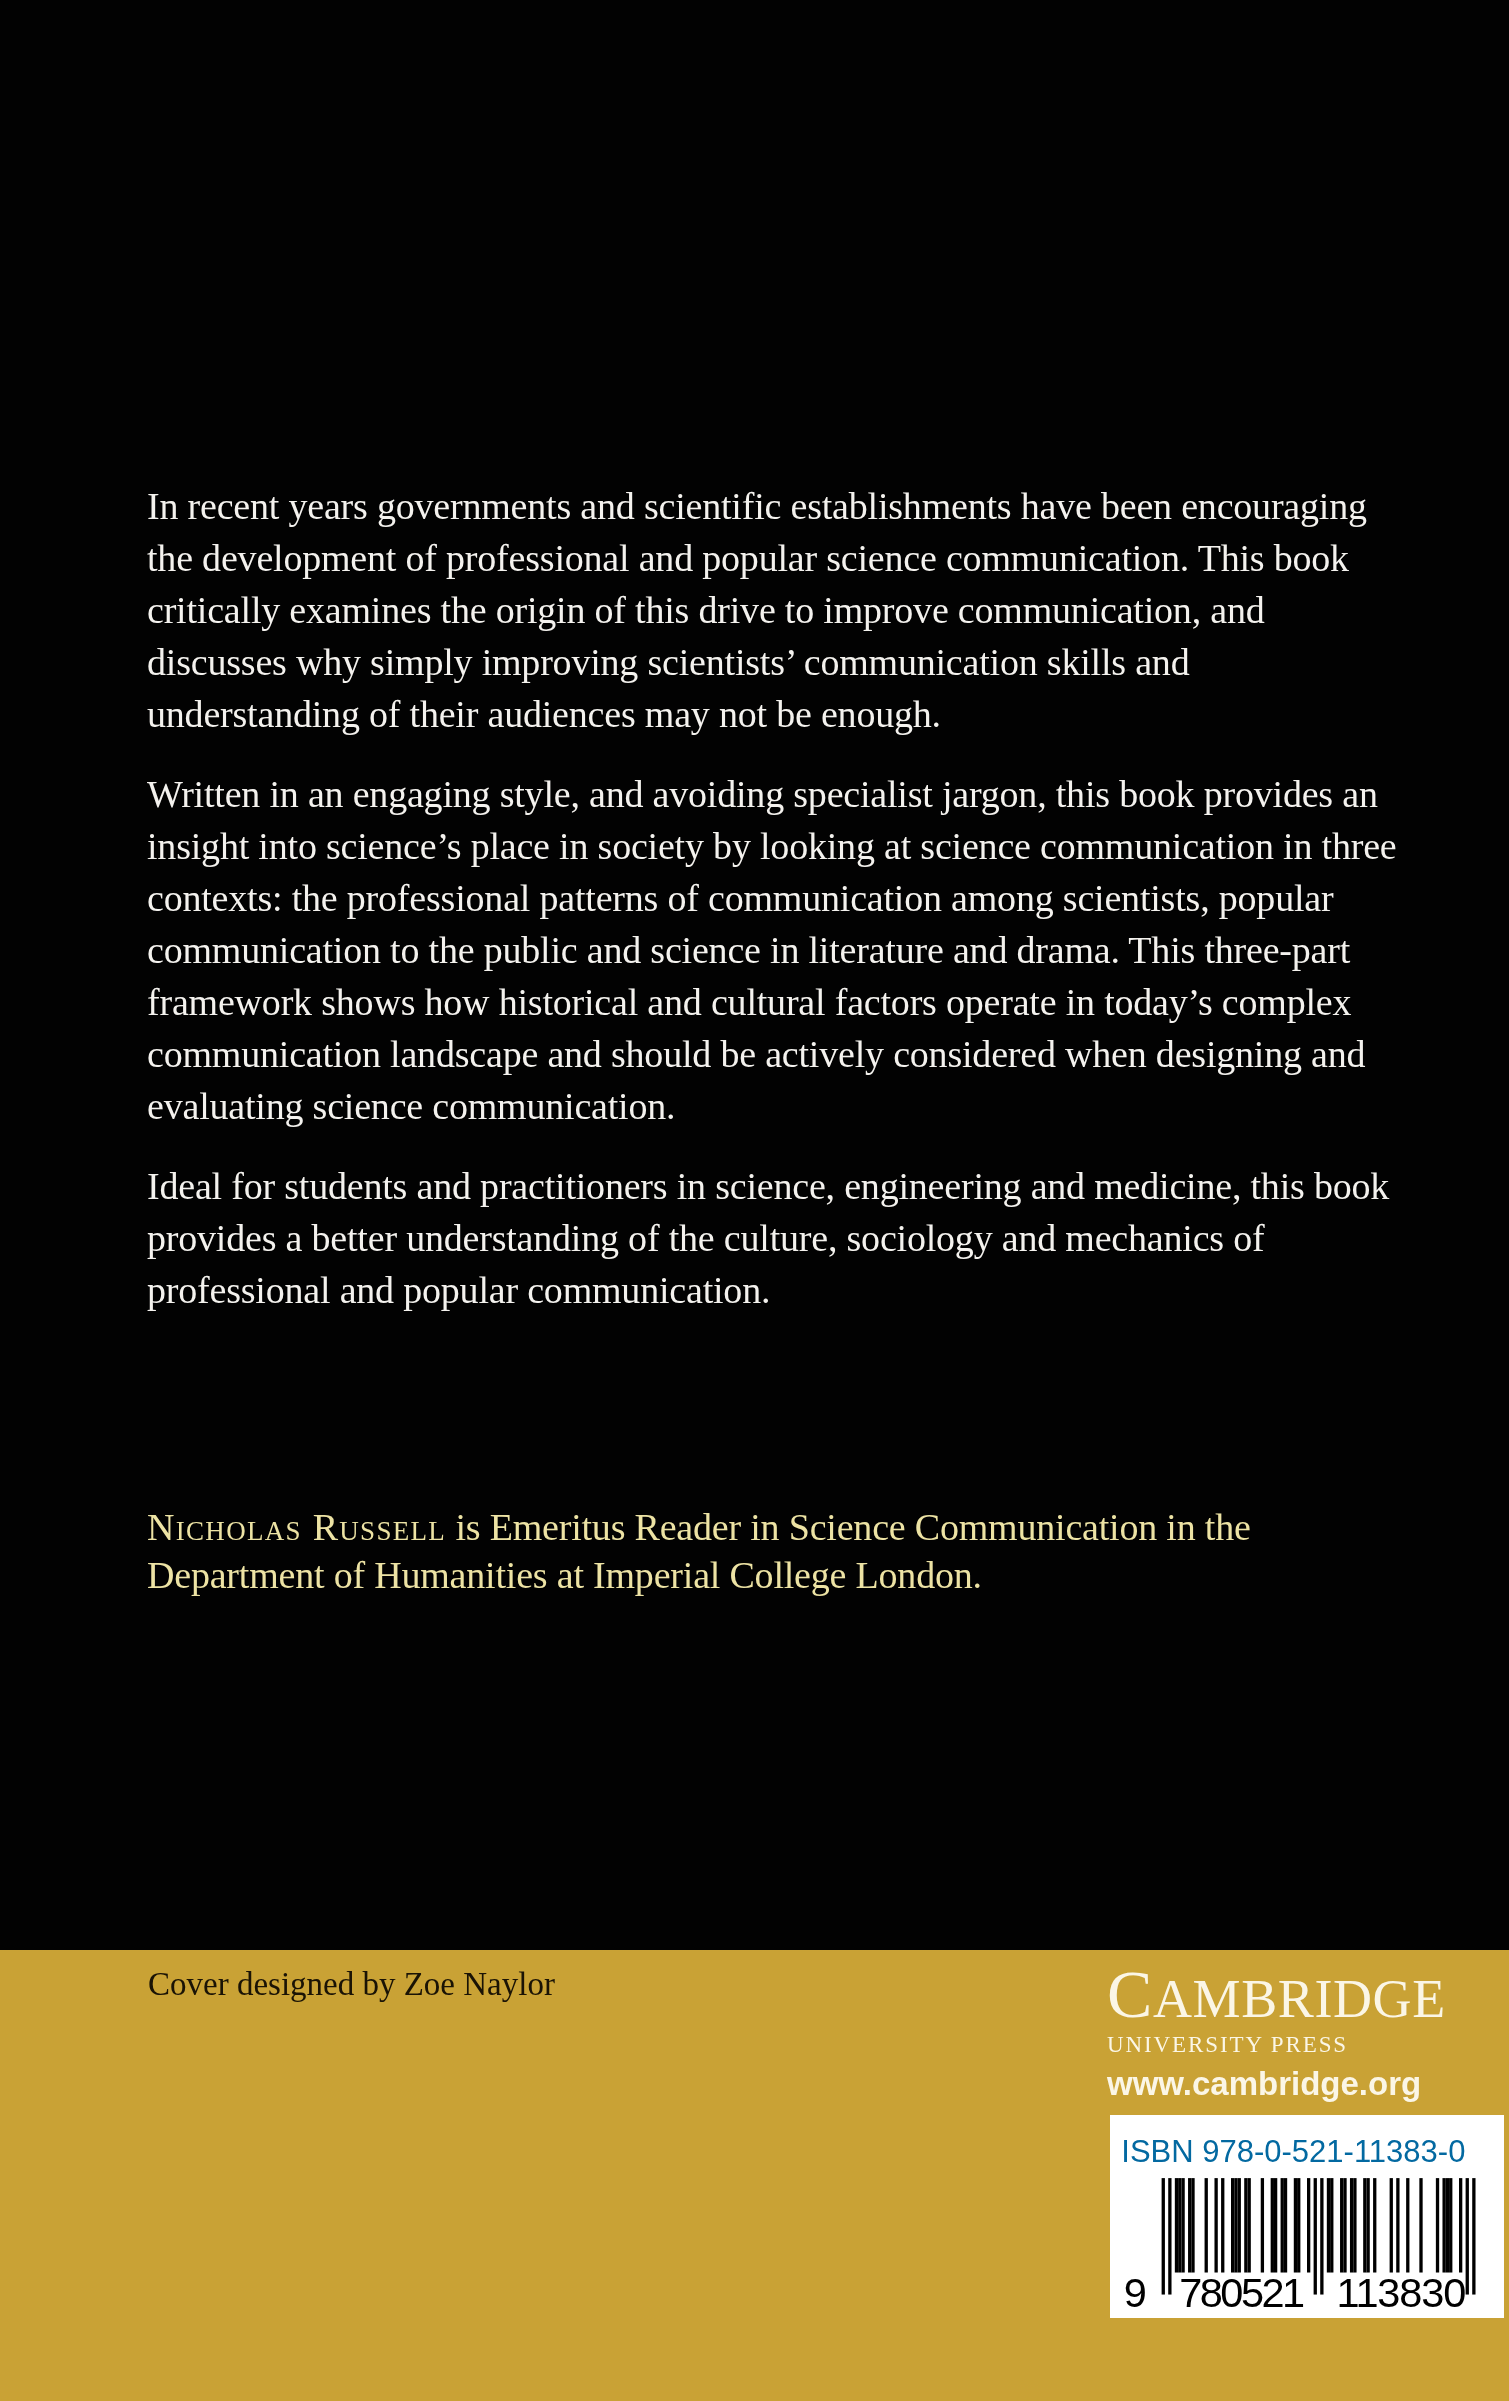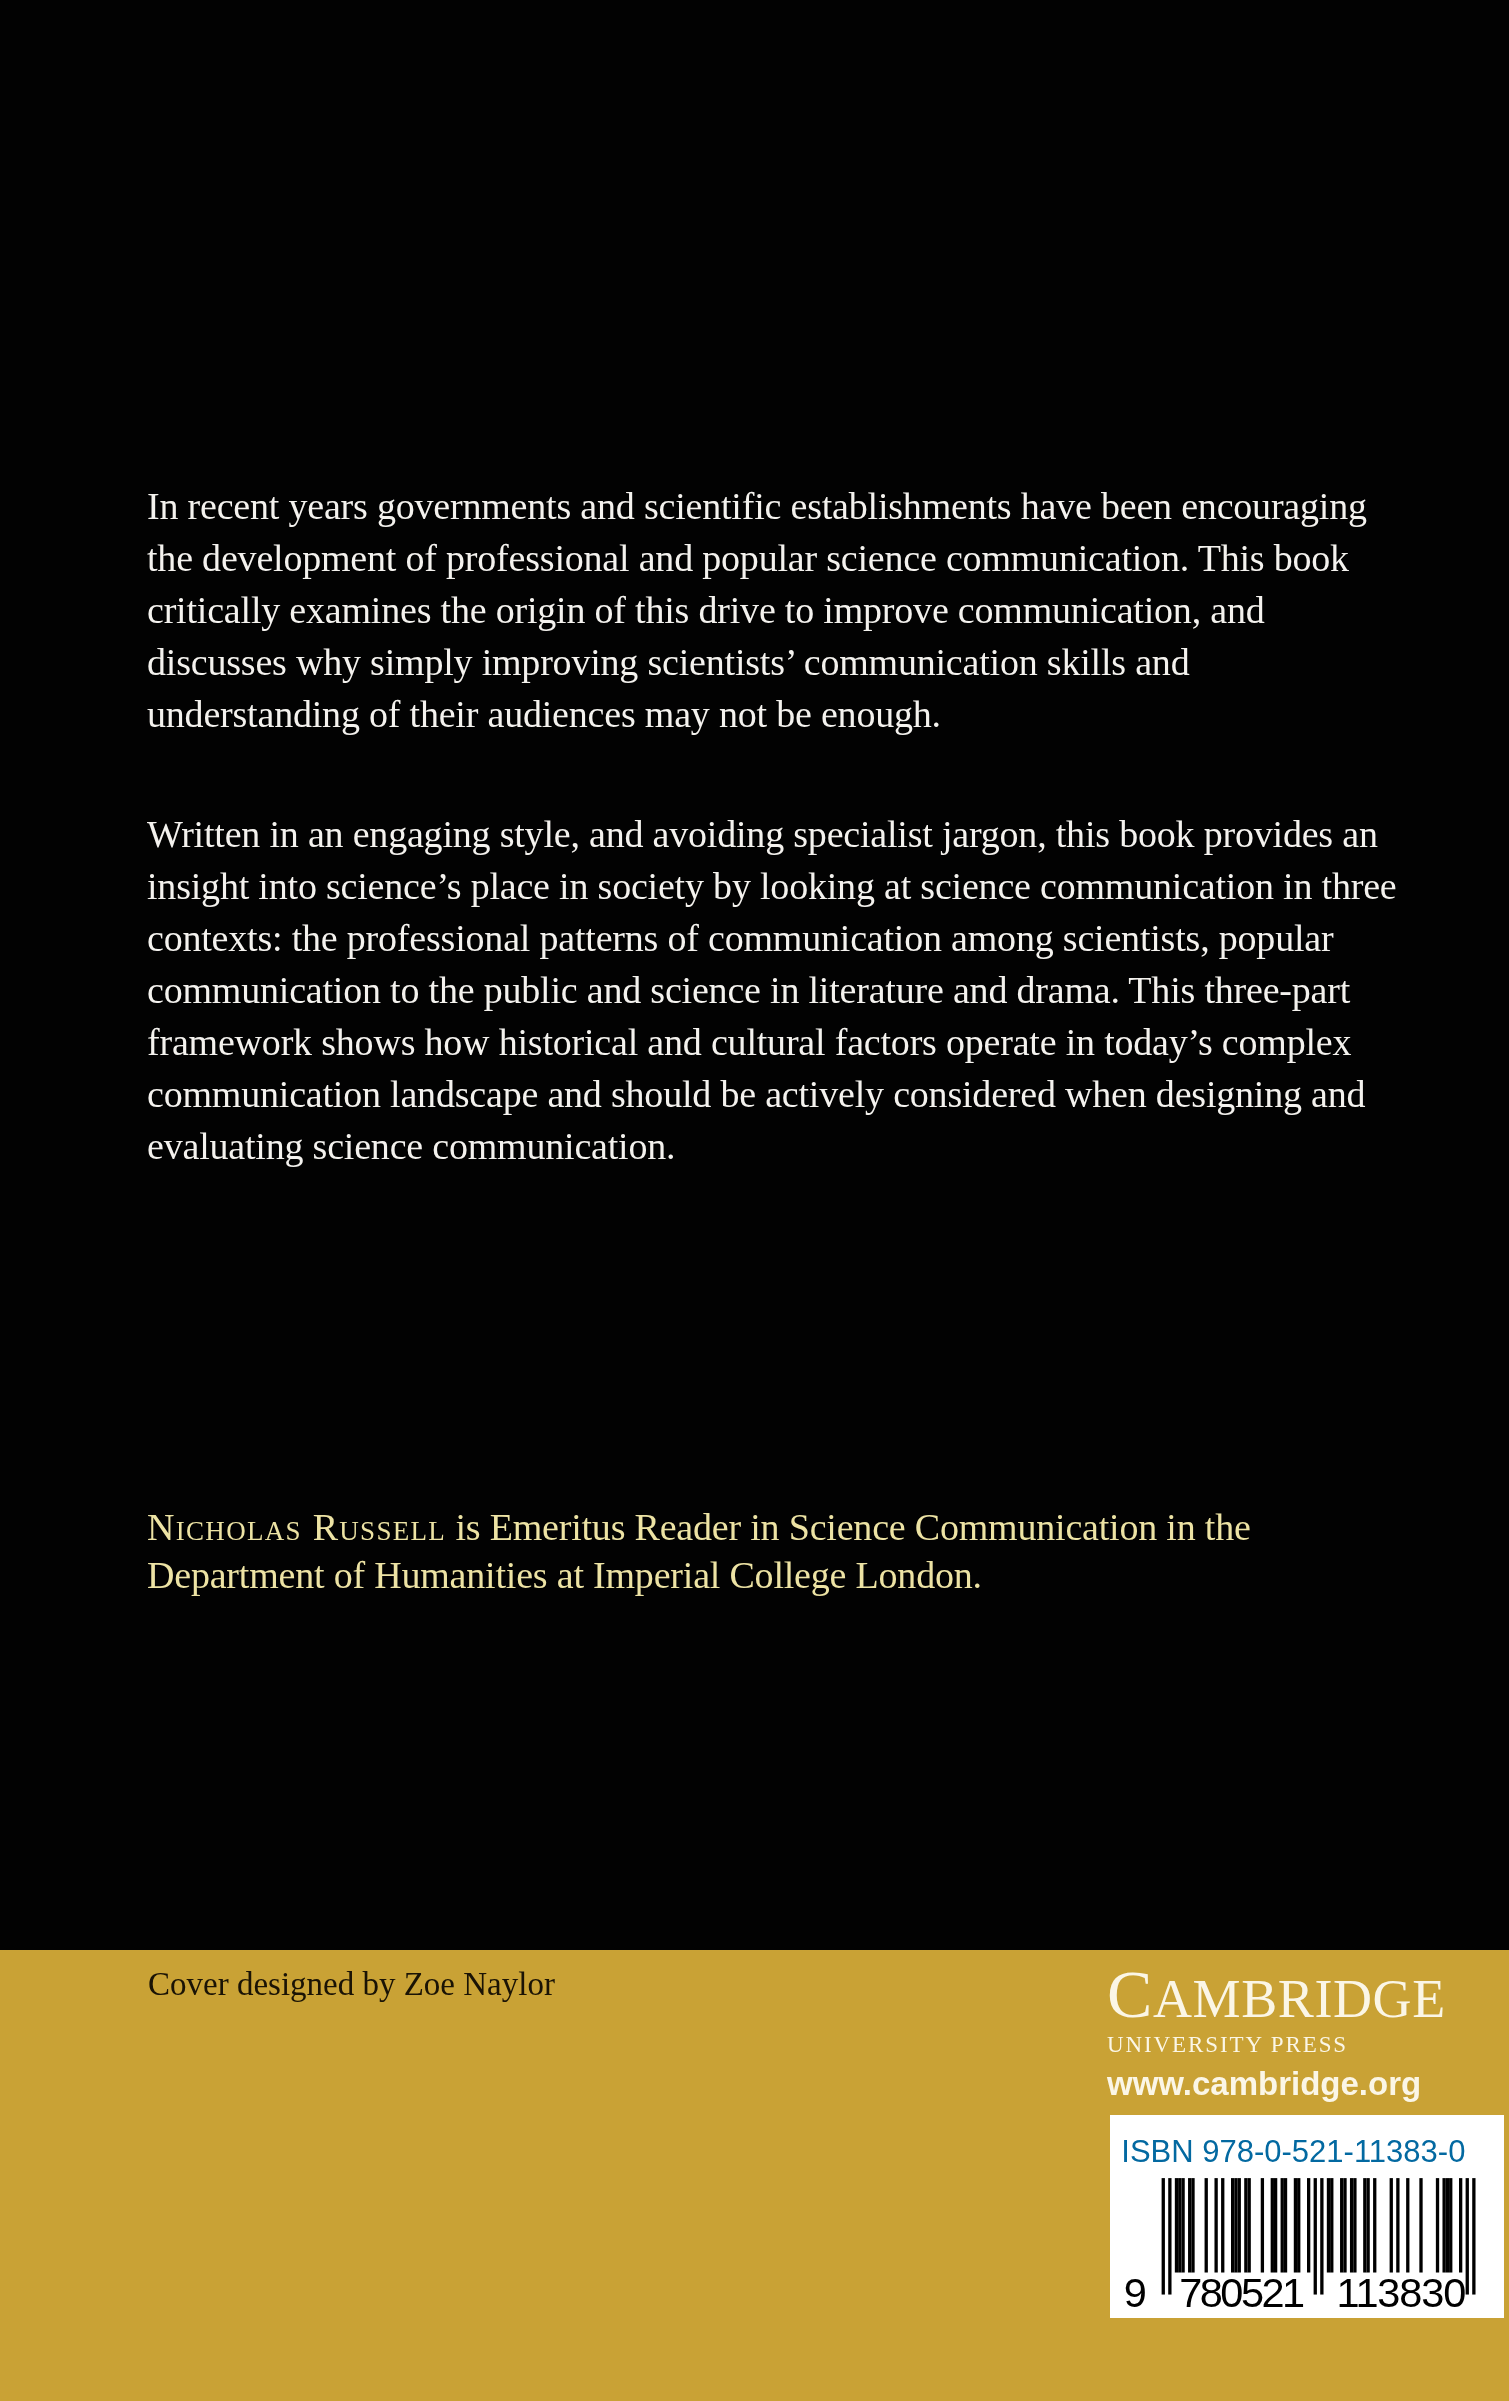--- a/index.html
+++ b/index.html
@@ -12,21 +12,21 @@
     position: absolute; left: 0; top: 0; width: 1510px; height: 1950px;
     background: #020202;
   }
   .blurb {
     position: absolute; left: 147px; top: 480px; width: 1258px;
     color: #f4f2ee;
     font-size: 38px; line-height: 52px;
     letter-spacing: -0.2px;
   }
   .blurb p { margin: 0; }
-  .blurb p + p { margin-top: 68px; }
+  .blurb p + p { margin-top: 28px; }
   .author-bio {
     position: absolute; left: 147px; top: 1503px; width: 1258px;
     color: #ede3a4;
     font-size: 38px; line-height: 48px;
     letter-spacing: -0.2px;
   }
   .author-name { font-variant: small-caps; letter-spacing: 1.3px; }
   .band {
     position: absolute; left: 0; top: 1950px; width: 1510px; height: 452px;
     background: #c9a235;
@@ -69,20 +69,21 @@
   }
 </style>
 </head>
 <body>
 
 <div class="cover-top"></div>
 
 <div class="blurb">
   <p>In recent years governments and scientific establishments have been encouraging the development of professional and popular science communication. This book critically examines the origin of this drive to improve communication, and discusses why simply improving scientists’ communication skills and understanding of their audiences may not be enough.</p>
   <p>Written in an engaging style, and avoiding specialist jargon, this book provides an insight into science’s place in society by looking at science communication in three contexts: the professional patterns of communication among scientists, popular communication to the public and science in literature and drama.  This three-part framework shows how historical and cultural factors operate in today’s complex communication landscape and should be actively considered when designing and evaluating science communication.</p>
+  <p>Ideal for students and practitioners in science, engineering and medicine, this book provides a better understanding of the culture, sociology and mechanics of professional and popular communication.</p>
 </div>
 
 <div class="author-bio"><span class="author-name">Nicholas Russell</span><span> is Emeritus Reader in Science Communication in the Department of Humanities at Imperial College London.</span></div>
 
 <div class="band"></div>
 
 <div class="credit">Cover designed by Zoe Naylor</div>
 
 <div class="publisher">
   <div class="pub-name"><span class="cap">C</span><span>AMBRIDGE</span></div>

